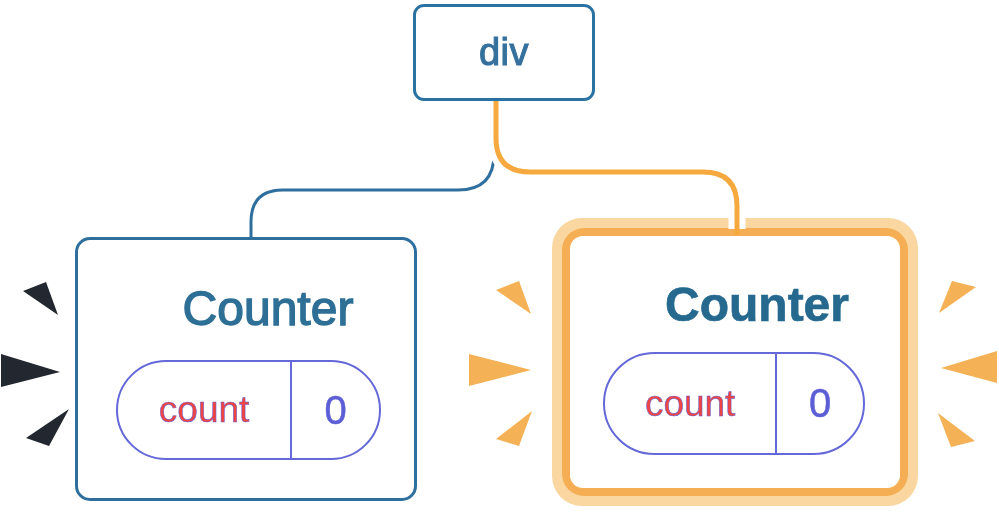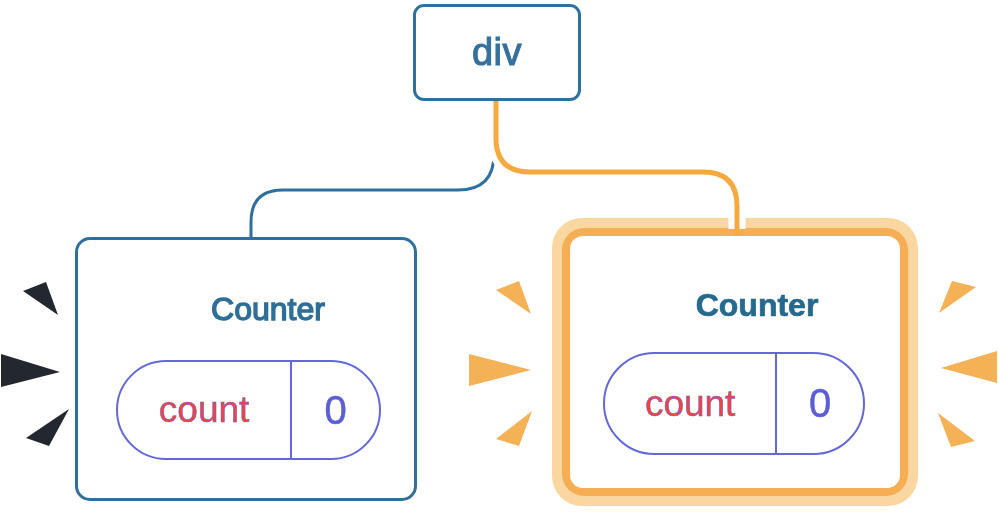--- a/index.html
+++ b/index.html
@@ -2,39 +2,39 @@
 <html><head>
 <meta charset="utf-8">
 <title>Component tree diagram</title>
 <style>
   html,body{margin:0;padding:0;background:#ffffff;}
   .stage{position:relative;width:999px;height:515px;background:#ffffff;overflow:hidden;
          font-family:"Liberation Sans", sans-serif;}
   .stage svg{position:absolute;left:0;top:0;z-index:3;pointer-events:none;}
 
   
-  .node-root{position:absolute;left:413px;top:4px;width:168px;height:97px;box-sizing:border-box;
+  .node-root{position:absolute;left:413px;top:4px;width:182px;height:97px;box-sizing:border-box;
 
              background:#ffffff;border:3.5px solid #2a72a2;border-radius:11px;z-index:2;
              display:flex;align-items:center;justify-content:center;}
   .node-root .label{font-size:38px;font-weight:400;color:#35719d;
                     -webkit-text-stroke:1.1px #35719d;letter-spacing:0.5px;}
 
   
   .card-left{position:absolute;left:75px;top:237px;width:342px;height:264px;box-sizing:border-box;
              background:#ffffff;border:3px solid #2e6f9e;border-radius:15px;z-index:1;}
 
   
   .card-right{position:absolute;left:552px;top:218px;width:366px;height:288px;box-sizing:border-box;
               background:#fad7a1;border-radius:30px;padding:10px;z-index:1;}
   .card-right-mid{width:100%;height:100%;box-sizing:border-box;background:#f5ae54;
                   border-radius:22px;padding:8px;}
   .card-right-inner{width:100%;height:100%;box-sizing:border-box;background:#ffffff;border-radius:13px;}
 
-  .card-title{position:absolute;left:0;right:0;text-align:center;font-size:32px;line-height:42px;padding-left:44px;}
+  .card-title{position:absolute;left:0;right:0;text-align:center;font-size:48px;line-height:42px;padding-left:44px;}
   .title-left{top:48px;color:#2e6f96;font-weight:400;-webkit-text-stroke:1.4px #2e6f96;}
   .title-right{top:66px;color:#26698e;font-weight:700;-webkit-text-stroke:0.7px #26698e;}
 
   
   .pill{position:absolute;box-sizing:border-box;border:2.5px solid #6468d8;border-radius:52px;
         display:flex;align-items:stretch;overflow:hidden;background:#ffffff;}
   .pill-left-card{left:38px;top:120px;width:265px;height:100px;}
   .pill-right-card{left:51px;top:134px;width:262px;height:103px;}
   .pill-key{flex:0 0 66%;display:flex;align-items:center;justify-content:center;
             font-size:37px;color:#ef4444;-webkit-text-stroke:0.5px #5c5ed6;}

